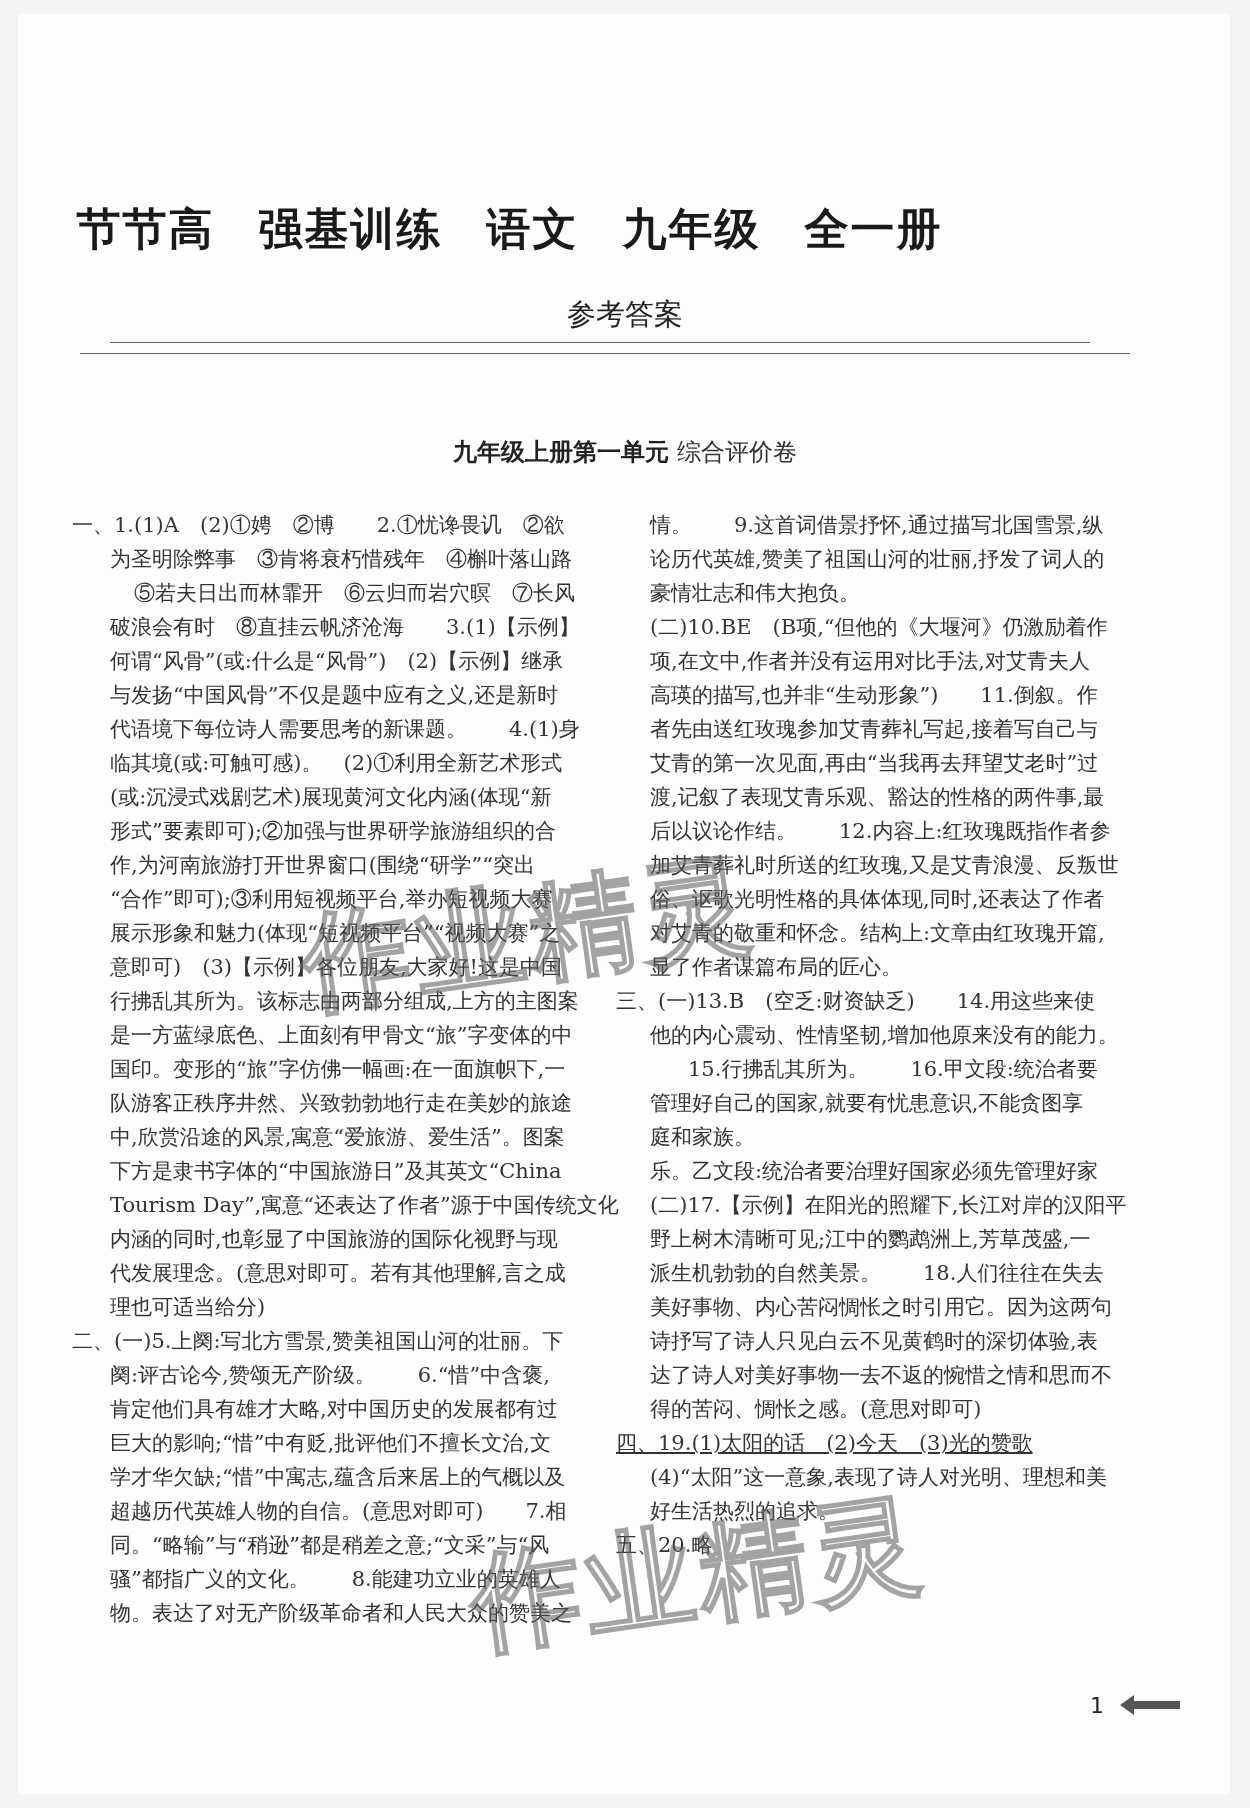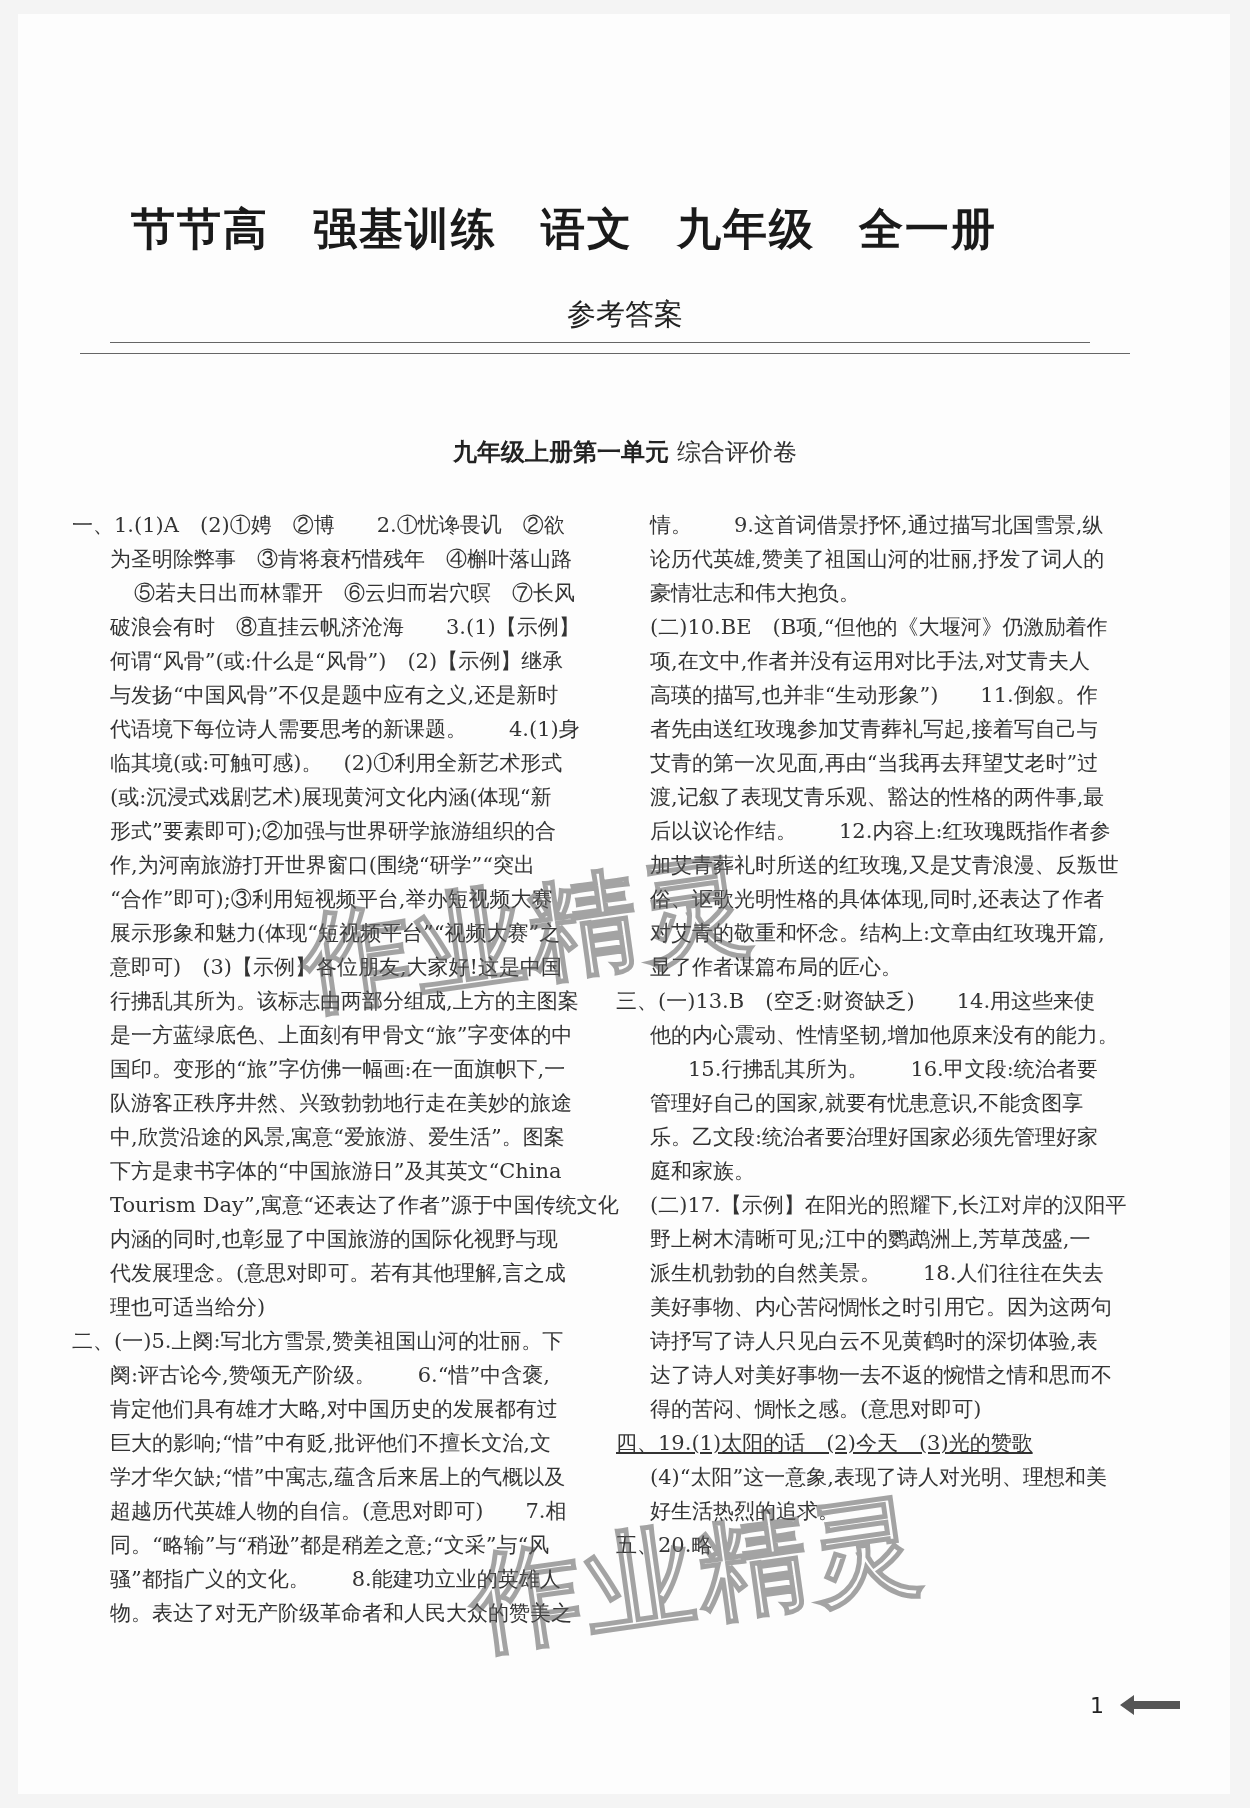--- a/index.html
+++ b/index.html
@@ -8,21 +8,21 @@
       background: #f4f4f4;
       font-family: "DejaVu Serif", "Liberation Serif", serif;
       color: #2a2a2a;
       position: relative;
     }
     .page {
       position: absolute; left: 18px; top: 14px; width: 1212px; height: 1780px;
       background: #fdfdfd;
     }
     .main-title {
-      position: absolute; left: 0; top: 200px; width: 1019px; text-align: right;
+      position: absolute; left: 0; top: 200px; width: 1019px; text-align: center;
       font-family: "DejaVu Sans", "Liberation Sans", sans-serif;
       font-weight: bold; font-size: 44px; letter-spacing: 2px; color: #1a1a1a;
       word-spacing: 0;
     }
     .main-title span { display: inline-block; margin: 0 22px; }
     .subtitle {
       position: absolute; left: 0; top: 295px; width: 1250px; text-align: center;
       font-family: "DejaVu Serif", "Liberation Serif", serif;
       font-weight: normal; font-size: 29px; color: #222;
     }
@@ -127,22 +127,22 @@
     <div class="line">渡,记叙了表现艾青乐观、豁达的性格的两件事,最</div>
     <div class="line">后以议论作结。　　12.内容上:红玫瑰既指作者参</div>
     <div class="line">加艾青葬礼时所送的红玫瑰,又是艾青浪漫、反叛世</div>
     <div class="line">俗、讴歌光明性格的具体体现,同时,还表达了作者</div>
     <div class="line">对艾青的敬重和怀念。结构上:文章由红玫瑰开篇,</div>
     <div class="line">显了作者谋篇布局的匠心。</div>
     <div class="line" style="margin-left: -34px;">三、(一)13.B　(空乏:财资缺乏)　　14.用这些来使</div>
     <div class="line">他的内心震动、性情坚韧,增加他原来没有的能力。</div>
     <div class="line" style="padding-left: 38px;">15.行拂乱其所为。　　16.甲文段:统治者要</div>
     <div class="line">管理好自己的国家,就要有忧患意识,不能贪图享</div>
+    <div class="line">庭和家族。</div>
     <div class="line">乐。乙文段:统治者要治理好国家必须先管理好家</div>
-    <div class="line">庭和家族。</div>
     <div class="line">(二)17.【示例】在阳光的照耀下,长江对岸的汉阳平</div>
     <div class="line">野上树木清晰可见;江中的鹦鹉洲上,芳草茂盛,一</div>
     <div class="line">派生机勃勃的自然美景。　　18.人们往往在失去</div>
     <div class="line">美好事物、内心苦闷惆怅之时引用它。因为这两句</div>
     <div class="line">诗抒写了诗人只见白云不见黄鹤时的深切体验,表</div>
     <div class="line">达了诗人对美好事物一去不返的惋惜之情和思而不</div>
     <div class="line">得的苦闷、惆怅之感。(意思对即可)</div>
     <div class="line" style="margin-left: -34px; text-decoration: underline;">四、19.(1)太阳的话　(2)今天　(3)光的赞歌</div>
     <div class="line">(4)“太阳”这一意象,表现了诗人对光明、理想和美</div>
     <div class="line">好生活热烈的追求。</div>

